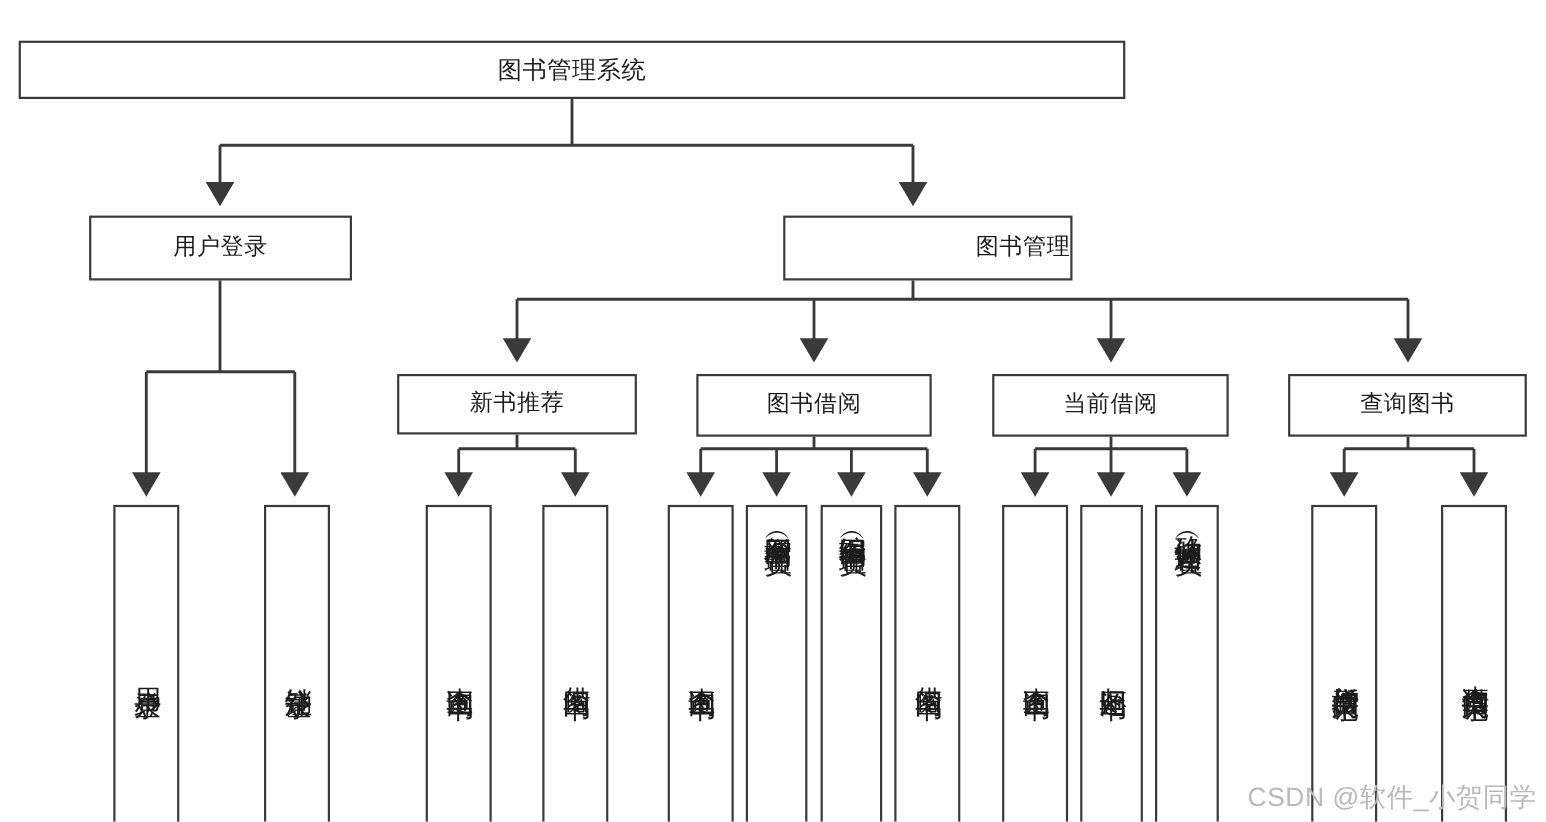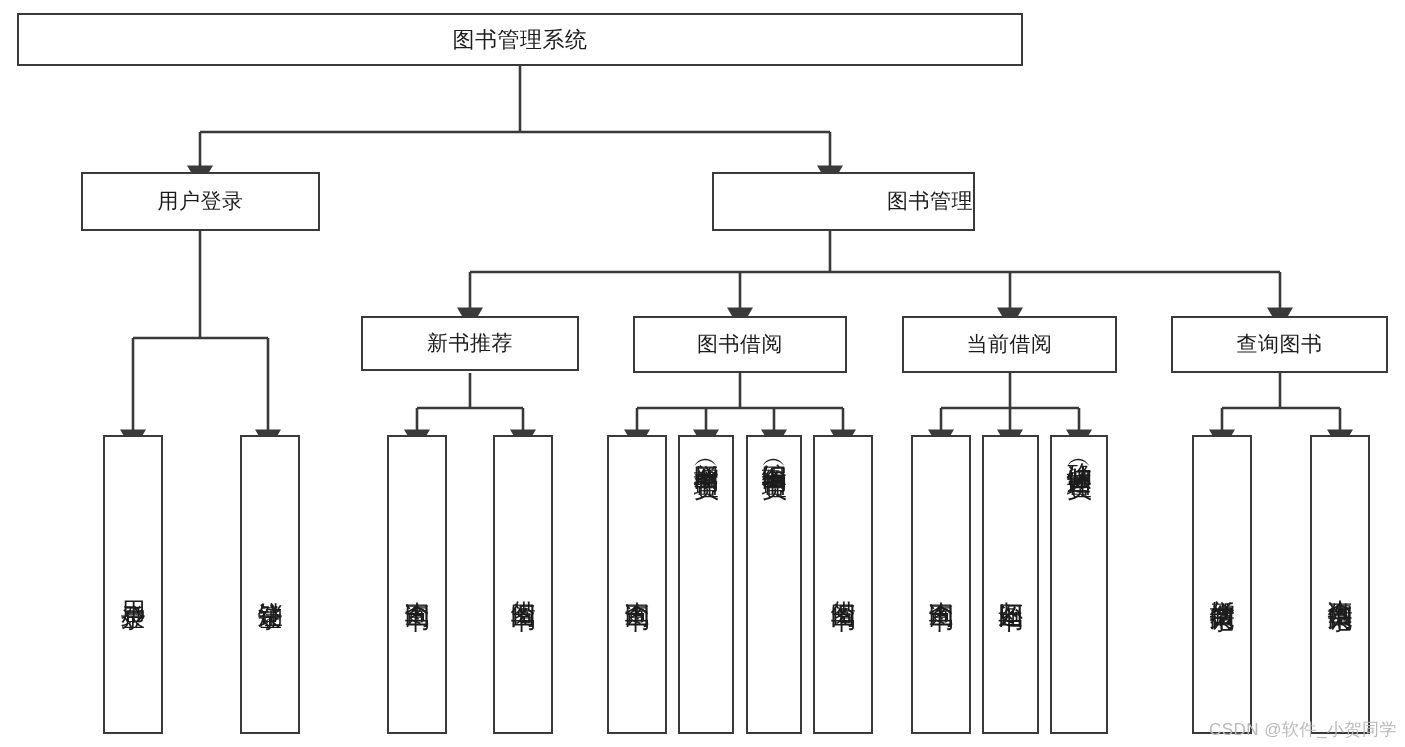--- a/index.html
+++ b/index.html
@@ -28,20 +28,21 @@
   .node {
     position: absolute;
     box-sizing: border-box;
     background: #ffffff;
     border: 2px solid #3a3a3a;
     display: flex;
     align-items: center;
     justify-content: center;
     color: #1c1c1c;
     z-index: 2;
+    margin-top: 24px;
   }
   .node .label {
     display: block;
     text-align: center;
     line-height: 1.08;
     letter-spacing: 0.5px;
   }
   
   .node.horiz .label {
     font-size: 21px;
@@ -68,21 +69,21 @@
     align-items: flex-start;
     padding-top: 6px;
   }
   .node.vert.topalign .label {
     max-height: 288px;
   }
   #watermark {
     position: absolute;
     right: 8px;
     bottom: 6px;
-    font-size: 17px;
+    font-size: 24px;
     color: #b9b9b9;
     white-space: nowrap;
     z-index: 3;
     letter-spacing: 0.5px;
   }
 </style>
 </head>
 <body>
 
 <div id="canvas">

